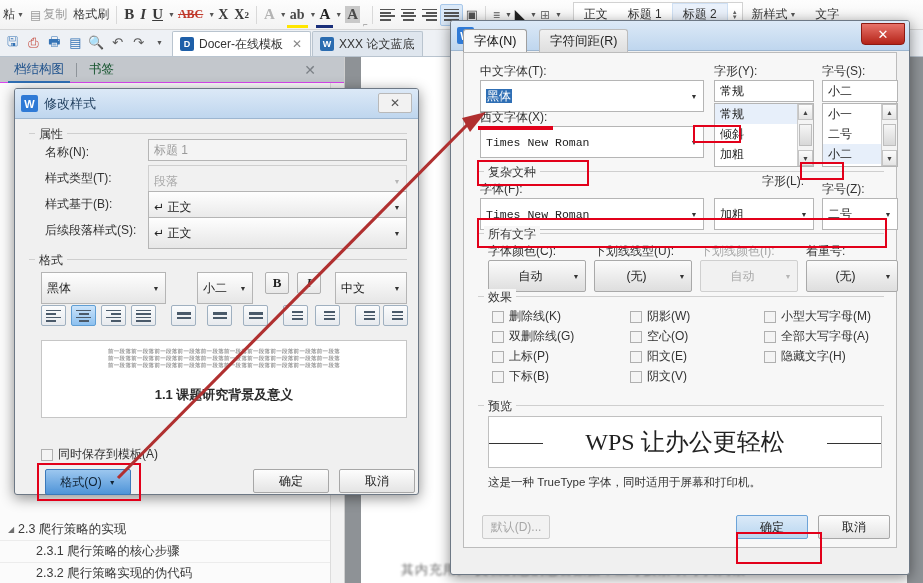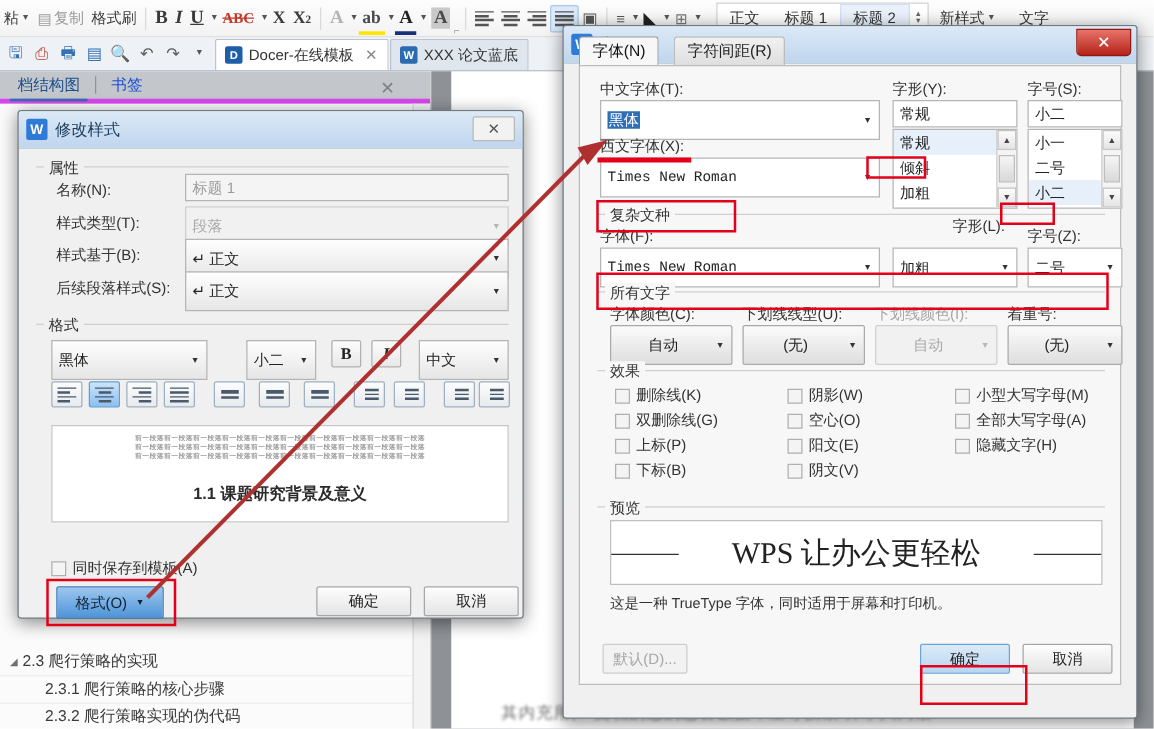--- a/index.html
+++ b/index.html
@@ -73,26 +73,26 @@
   .doc-tab .tabico.g { background:#2b6cb0; }
   .doc-tab .tabclose { color:#888; font-size:12px; margin-left:4px; }
 
   
   .nav-pane {
     position:absolute; left:0; top:57px; width:345px; height:526px;
     background:#ffffff; border-right:1px solid #cfcfcf;
   }
   .nav-header {
     height:26px; background:#c3c7cc; display:flex; align-items:center; padding:0 8px;
-    border-bottom:4px solid #d946ef; position:relative;
+    border-bottom:1px solid #d946ef; position:relative;
   }
   .nav-tab { font-size:12.5px; color:#1b4f8a; padding:0 6px; position:relative; height:26px; display:flex; align-items:center;}
   .nav-tab.active::after { content:""; position:absolute; left:0; right:0; bottom:0; height:2px; background:#2f6fb5; }
   .nav-vsep { width:1px; height:14px; background:#8e949a; margin:0 6px; }
-  .nav-tab.alt { color:#1d4ed8; }
+  .nav-tab.alt { color:#14532d; }
   .nav-close { position:absolute; right:28px; top:5px; color:#7b8086; font-size:14px; }
   .nav-body { position:absolute; left:0; top:26px; right:0; bottom:0; background:#fbfbfb; }
   .nav-item {
     display:flex; align-items:center; height:22px; font-size:12.5px; color:#3b3b3b;
     border-bottom:1px solid #ececec; white-space:nowrap;
   }
   .nav-arrow { width:14px; text-align:center; font-size:8px; color:#707070; }
   .nav-scroll { position:absolute; right:0; top:26px; width:14px; bottom:0; background:#f3f3f3; border-left:1px solid #dcdcdc;}
 
   

